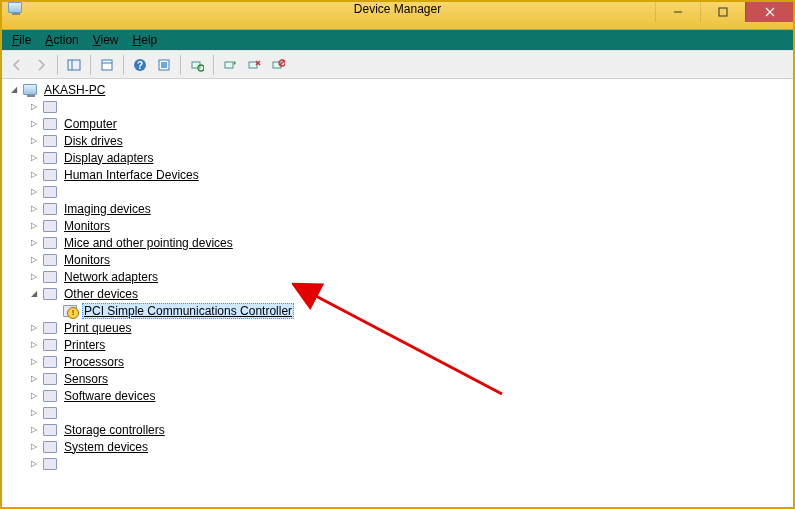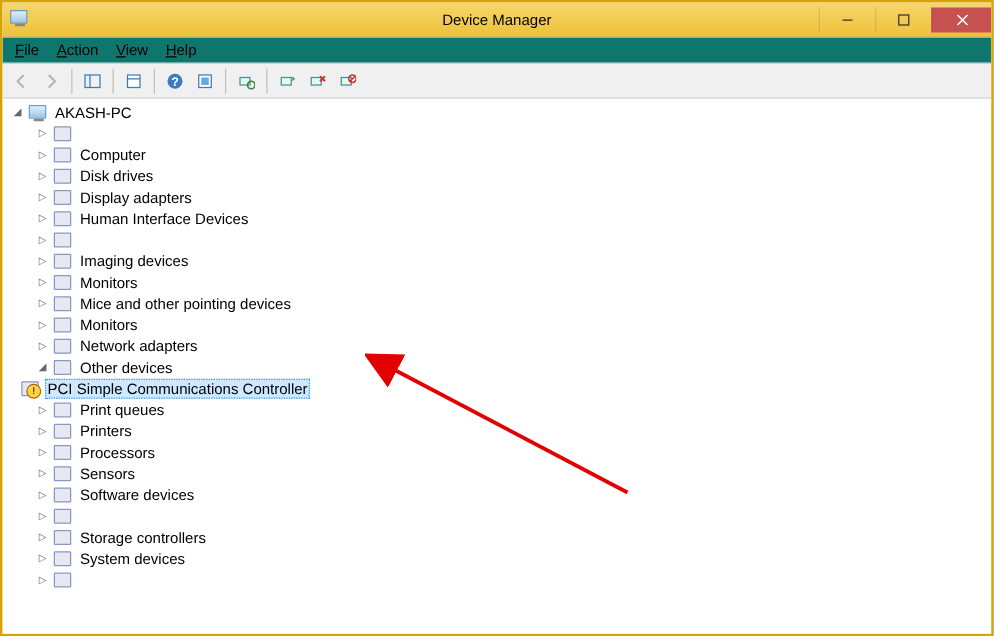--- a/index.html
+++ b/index.html
@@ -11,21 +11,21 @@
     width: 795px;
     height: 509px;
     overflow: hidden;
     border: 2px solid #d6a400;
     position: relative;
   }
   .titlebar {
     height: 28px;
     background: linear-gradient(#f7d66a, #edc23b);
     display: flex;
-    align-items: center;
+    align-items: flex-start;
     position: relative;
     border-bottom: 1px solid #caa733;
   }
   .titlebar .app-icon {
     width: 16px; height: 16px;
     margin: 0 6px;
   }
   .titlebar .title {
     position: absolute;
     left: 0; right: 0;
@@ -122,20 +122,21 @@
   .node-icon {
     width: 16px; height: 16px;
     margin-right: 4px;
     flex-shrink: 0;
     display: flex;
     align-items: center;
     justify-content: center;
   }
   .node-label {
     padding: 0 2px;
+    text-decoration: underline;
   }
   .node-label.selected {
     background: #cde8ff;
     border: 1px dotted #3399ff;
     padding: 0 1px;
   }
   
   .ic-computer { background: linear-gradient(#dfeffc,#9cc6e8); border:1px solid #6a9fc7; width:14px; height:11px; border-radius:1px; position:relative;}
   .ic-computer::after{content:"";position:absolute;bottom:-3px;left:3px;width:8px;height:2px;background:#888;}
   .ic-generic { width:14px;height:12px; background:#e8e8f4; border:1px solid #8898c0; border-radius:1px; }
@@ -349,21 +350,21 @@
       </span>
       <span class="node-label">Network adapters</span>
     </div>
     <div class="tree-node" style="padding-left: 26px;">
       <span class="expander ">◢</span>
       <span class="node-icon">
         <span class="ic-generic"></span>
       </span>
       <span class="node-label">Other devices</span>
     </div>
-    <div class="tree-node" style=" text-align: right;">
+    <div class="tree-node" style="padding-left: 46px; text-align: right;">
       <span class="expander none"></span>
       <span class="node-icon">
         <span class="ic-generic ic-warning"></span>
       </span>
       <span class="node-label selected">PCI Simple Communications Controller</span>
     </div>
     <div class="tree-node" style="padding-left: 26px;">
       <span class="expander ">▷</span>
       <span class="node-icon">
         <span class="ic-generic"></span>

